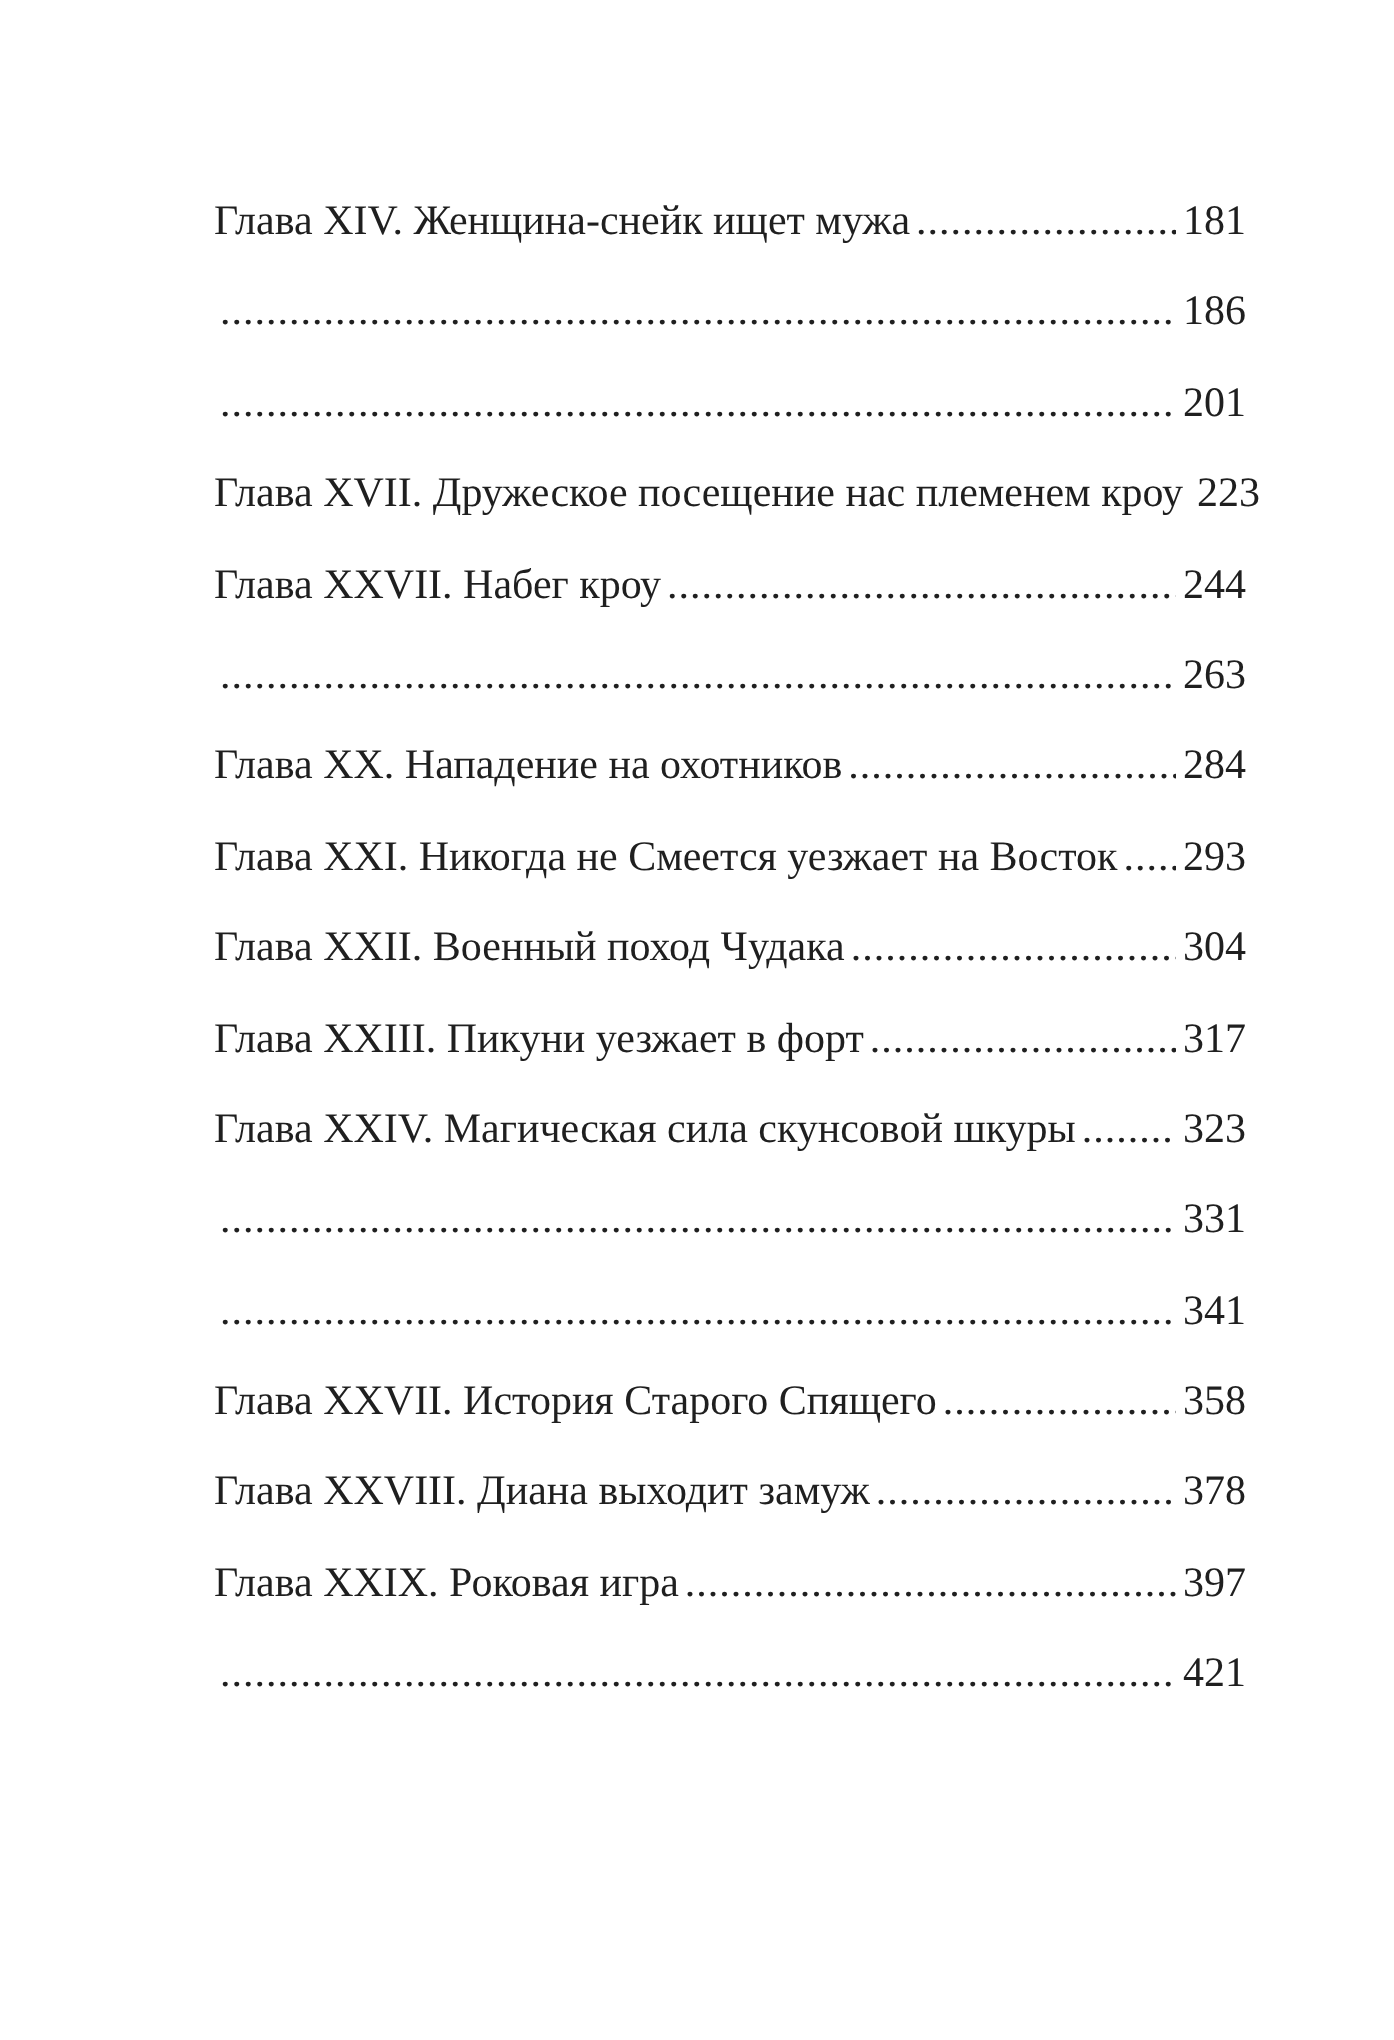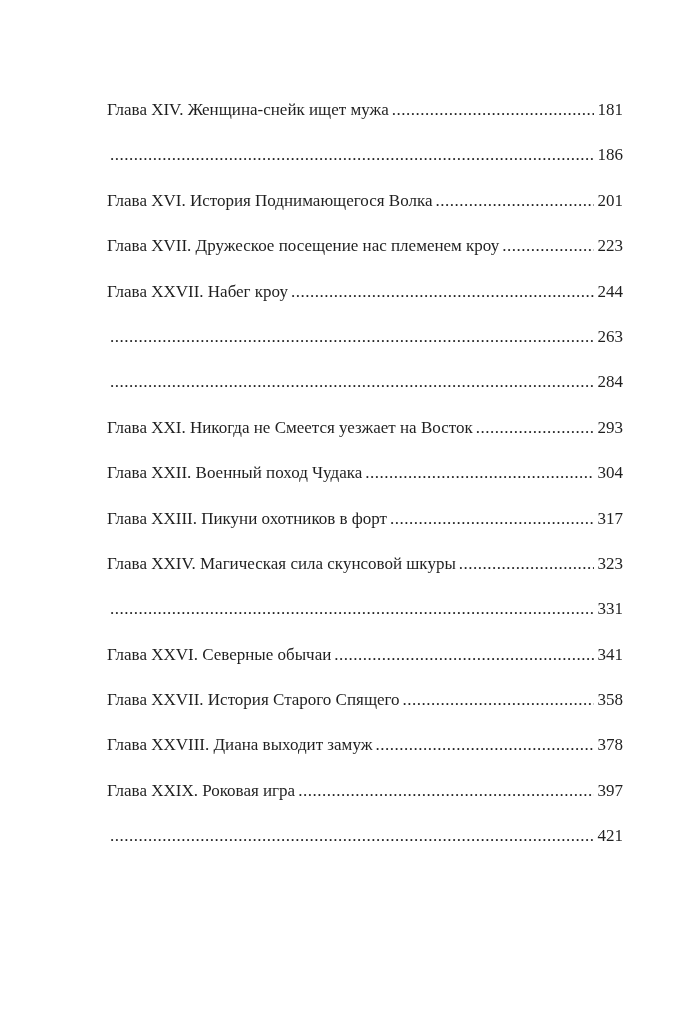--- a/index.html
+++ b/index.html
@@ -20,21 +20,21 @@
     height: 1020px;
     padding: 97px 74px 0 107px;
     background: #ffffff;
   }
   .toc {
     width: 100%;
   }
   .toc-entry {
     display: flex;
     align-items: flex-end;
-    font-size: 17px;
+    font-size: 21px;
     line-height: 26px;
     white-space: nowrap;
   }
   .toc-entry + .toc-entry {
     margin-top: 19.4px;
   }
   .chapter-title {
     flex: 0 0 auto;
   }
   .dot-leader {
@@ -59,21 +59,20 @@
         <span class="dot-leader">........................................................................................................................</span>
         <span class="page-number">181</span>
     </div>
 
     <div class="toc-entry">
         <span class="dot-leader">........................................................................................................................</span>
         <span class="page-number">186</span>
     </div>
 
     <div class="toc-entry">
-      <span class="chapter-title">Глава XVI. История Поднимающегося Волка</span>
         <span class="dot-leader">........................................................................................................................</span>
         <span class="page-number">201</span>
     </div>
 
     <div class="toc-entry">
       <span class="chapter-title">Глава XVII. Дружеское посещение нас племенем кроу</span>
         <span class="dot-leader">........................................................................................................................</span>
         <span class="page-number">223</span>
     </div>
 
@@ -82,55 +81,55 @@
         <span class="dot-leader">........................................................................................................................</span>
         <span class="page-number">244</span>
     </div>
 
     <div class="toc-entry">
         <span class="dot-leader">........................................................................................................................</span>
         <span class="page-number">263</span>
     </div>
 
     <div class="toc-entry">
+      <span class="chapter-title">Глава XX. Нападение на охотников</span>
         <span class="dot-leader">........................................................................................................................</span>
         <span class="page-number">284</span>
     </div>
 
     <div class="toc-entry">
       <span class="chapter-title">Глава XXI. Никогда не Смеется уезжает на Восток</span>
         <span class="dot-leader">........................................................................................................................</span>
         <span class="page-number">293</span>
     </div>
 
     <div class="toc-entry">
       <span class="chapter-title">Глава XXII. Военный поход Чудака</span>
         <span class="dot-leader">........................................................................................................................</span>
         <span class="page-number">304</span>
     </div>
 
     <div class="toc-entry">
-      <span class="chapter-title">Глава XXIII. Пикуни охотников в форт</span>
+      <span class="chapter-title">Глава XXIII. Пикуни уезжает в форт</span>
         <span class="dot-leader">........................................................................................................................</span>
         <span class="page-number">317</span>
     </div>
 
     <div class="toc-entry">
       <span class="chapter-title">Глава XXIV. Магическая сила скунсовой шкуры</span>
         <span class="dot-leader">........................................................................................................................</span>
         <span class="page-number">323</span>
     </div>
 
     <div class="toc-entry">
         <span class="dot-leader">........................................................................................................................</span>
         <span class="page-number">331</span>
     </div>
 
     <div class="toc-entry">
-      <span class="chapter-title">Глава XXVI. Северные обычаи</span>
         <span class="dot-leader">........................................................................................................................</span>
         <span class="page-number">341</span>
     </div>
 
     <div class="toc-entry">
       <span class="chapter-title">Глава XXVII. История Старого Спящего</span>
         <span class="dot-leader">........................................................................................................................</span>
         <span class="page-number">358</span>
     </div>
 

